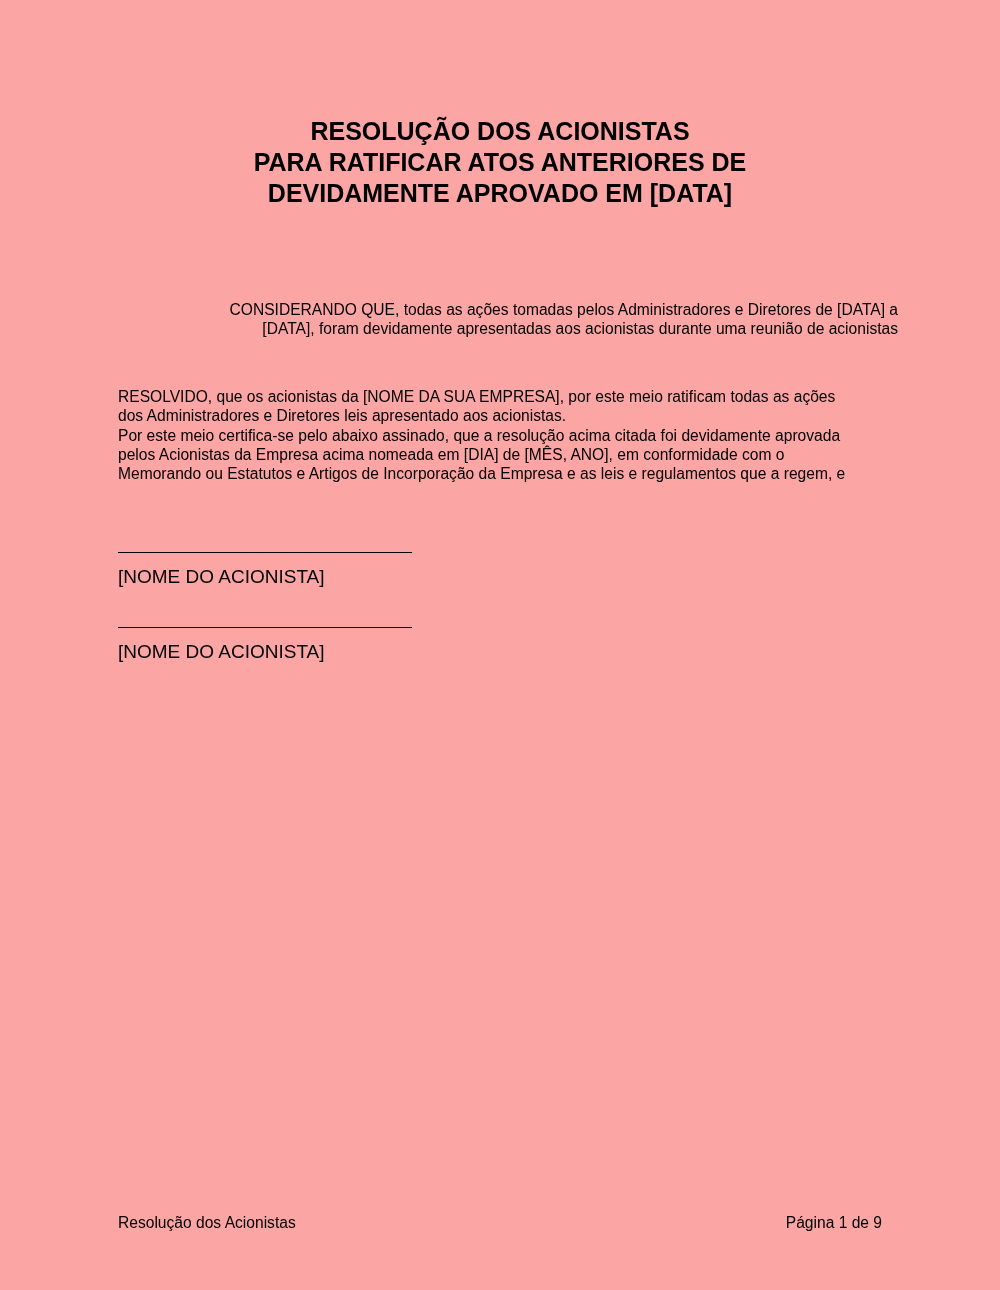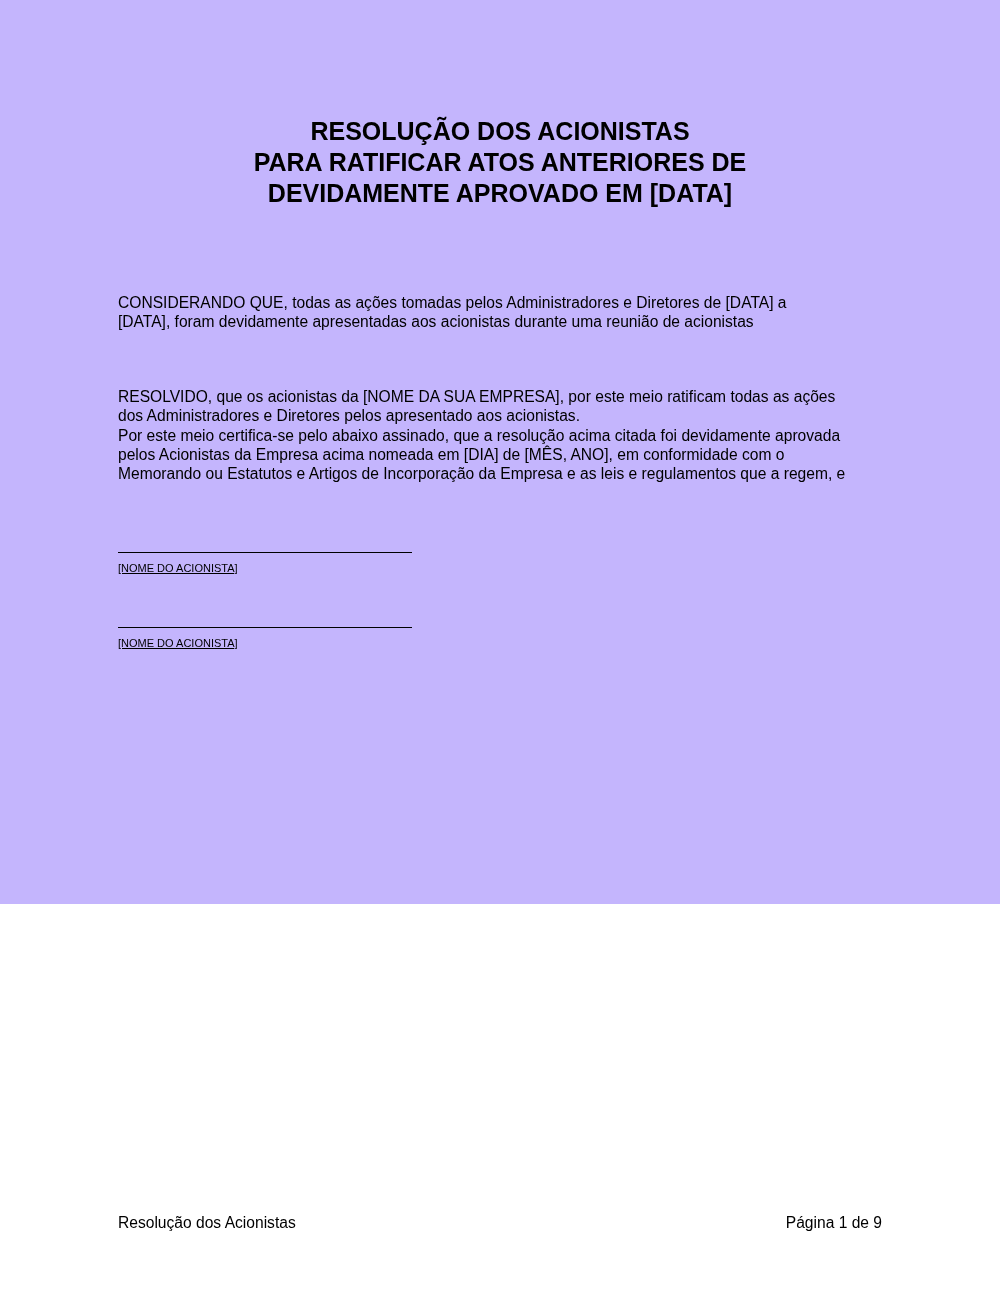--- a/index.html
+++ b/index.html
@@ -12,22 +12,22 @@
       height: 1290px;
       position: relative;
       overflow: hidden;
       font-family: "Liberation Sans", sans-serif;
       color: #000000;
     }
     .page {
       position: absolute;
       left: 0; top: 0;
       width: 1000px;
-      height: 904px;
-      background: #c4b5fd;
+      height: 1290px;
+      background: #fca5a5;
     }
     .title-block {
       position: absolute;
       left: 118px;
       width: 764px;
       top: 116px;
       text-align: center;
       font-weight: bold;
       font-size: 25px;
       line-height: 31px;
@@ -43,40 +43,39 @@
       font-size: 15.6px;
       line-height: 19px;
     }
     .para {
       margin: 0;
     }
     .line {
       display: block;
       white-space: nowrap;
     }
-    #p1 { top: 293px; }
+    #p1 { top: 300px; text-align: right; }
     #p2 { top: 387px; }
     #p3 { top: 426px; }
 
     .sig {
       position: absolute;
       left: 118px;
       width: 294px;
     }
     .sig-line {
       height: 0;
       border-top: 1.5px solid #000000;
       width: 294px;
     }
     .sig-name {
-      font-size: 11px;
+      font-size: 19px;
       line-height: 19px;
-      margin-top: 6px;
+      margin-top: 14px;
       white-space: nowrap;
-      text-decoration: underline;
     }
     #sig1 { top: 552px; }
     #sig2 { top: 627px; }
 
     .footer {
       position: absolute;
       top: 1213px;
       left: 118px;
       width: 764px;
       font-size: 15.6px;
@@ -99,21 +98,21 @@
   <div class="body-text" id="p1">
     <p class="para">
       <span class="line">CONSIDERANDO QUE, todas as ações tomadas pelos Administradores e Diretores de [DATA] a</span>
       <span class="line">[DATA], foram devidamente apresentadas aos acionistas durante uma reunião de acionistas</span>
     </p>
   </div>
 
   <div class="body-text" id="p2">
     <p class="para">
       <span class="line">RESOLVIDO, que os acionistas da [NOME DA SUA EMPRESA], por este meio ratificam todas as ações</span>
-      <span class="line">dos Administradores e Diretores pelos apresentado aos acionistas.</span>
+      <span class="line">dos Administradores e Diretores leis apresentado aos acionistas.</span>
     </p>
   </div>
 
   <div class="body-text" id="p3">
     <p class="para">
       <span class="line">Por este meio certifica-se pelo abaixo assinado, que a resolução acima citada foi devidamente aprovada</span>
       <span class="line">pelos Acionistas da Empresa acima nomeada em [DIA] de [MÊS, ANO], em conformidade com o</span>
       <span class="line">Memorando ou Estatutos e Artigos de Incorporação da Empresa e as leis e regulamentos que a regem, e</span>
     </p>
   </div>

